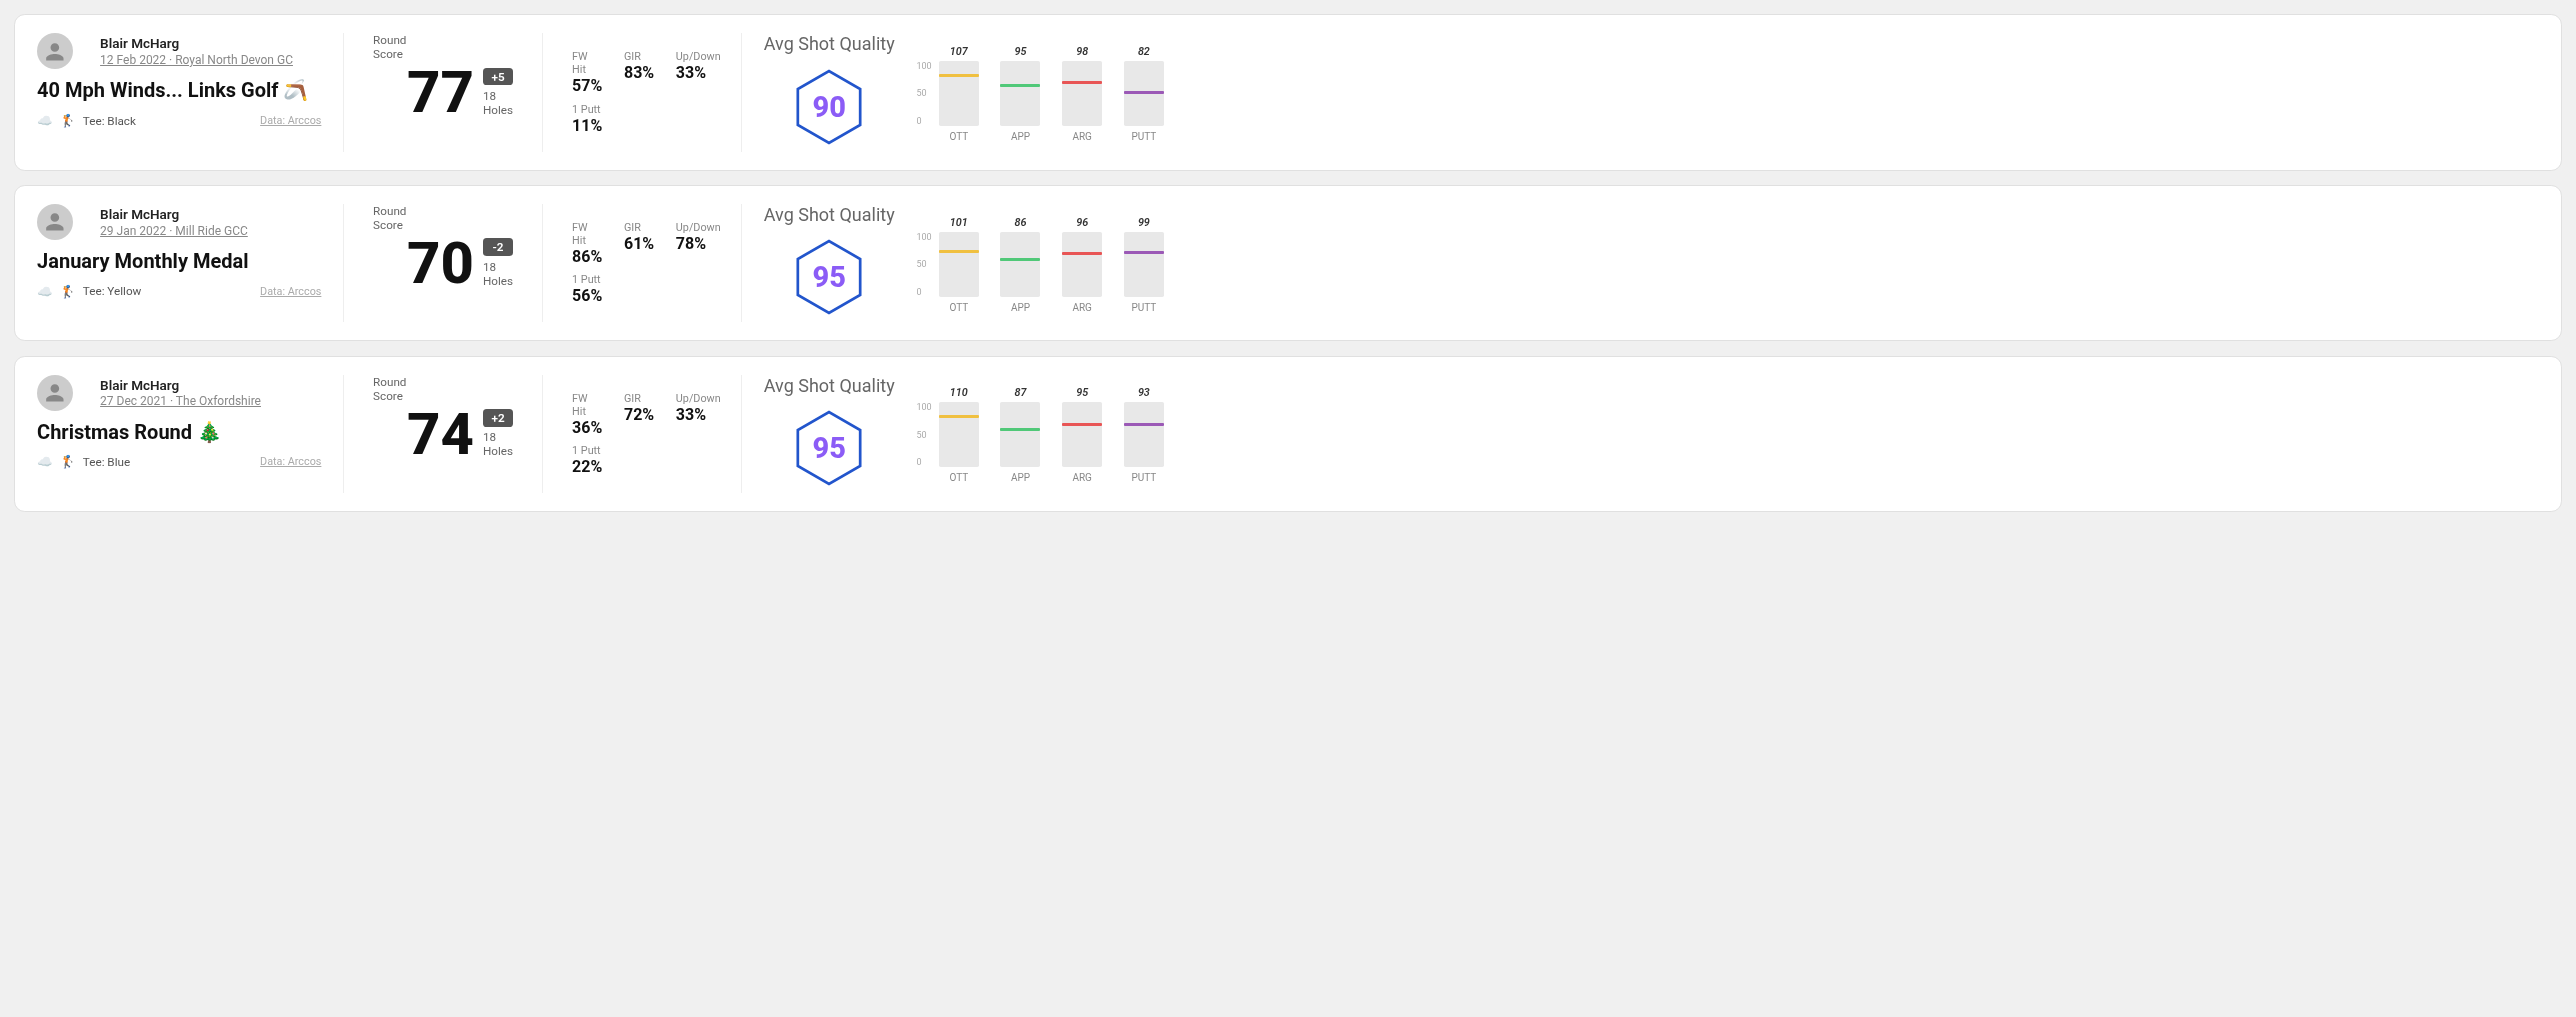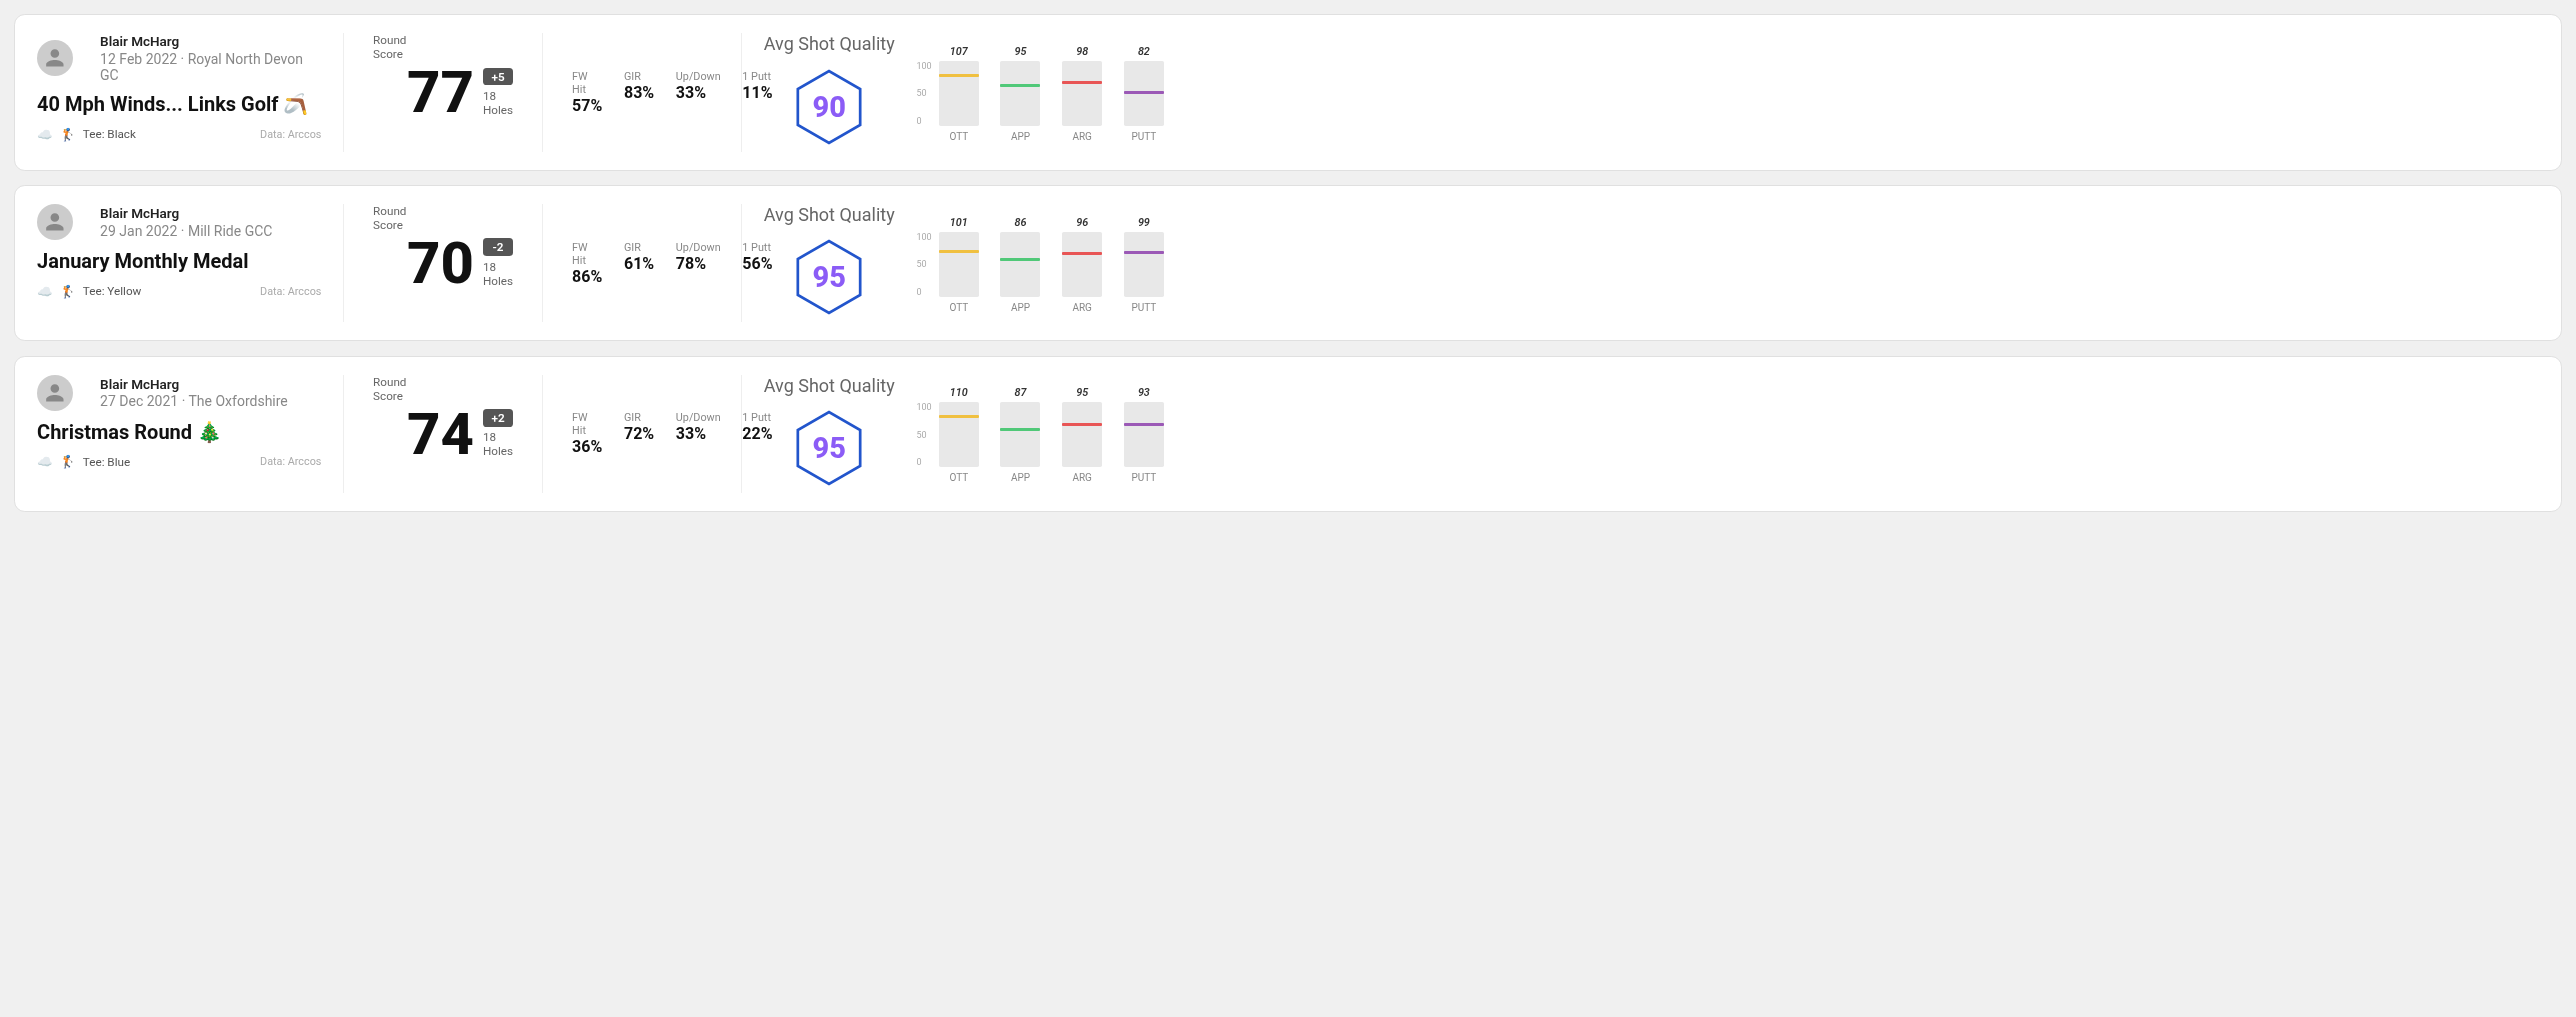--- a/index.html
+++ b/index.html
@@ -45,23 +45,24 @@
       width: 21.7px;
       height: 21.7px;
       fill: #888;
     }
     .user-name {
       font-weight: 600;
       font-size: 13.5px;
       color: #222;
     }
     .user-date {
-      font-size: 14px;
+      font-size: 12px;
       color: #888;
       margin-top: 1.8px;
+      text-decoration: underline;
     }
     .round-title {
       font-size: 20px;
       font-weight: 700;
       color: #111;
       margin: 7.2px 0 10.8px 0;
     }
     .bottom-row {
       display: flex;
       align-items: center;
@@ -75,20 +76,21 @@
       font-size: 11.7px;
       color: #555;
     }
     .tee-icon {
       font-size: 12.6px;
       color: #888;
     }
     .data-source {
       font-size: 10.8px;
       color: #aaa;
+      text-decoration: underline;
     }
     .middle-section {
       width: 199px;
       flex-shrink: 0;
       padding: 0 29px;
       border-right: 0.9px solid #eee;
       display: flex;
       flex-direction: row;
       justify-content: center;
     }
@@ -132,21 +134,21 @@
       width: 199px;
       flex-shrink: 0;
       padding: 0 29px;
       border-right: 0.9px solid #eee;
       display: flex;
       flex-direction: column;
       justify-content: center;
     }
     .stats-grid {
       display: grid;
-      grid-template-columns: 1fr 1fr 1fr 1fr;
+      grid-template-columns: 1fr 1fr 1fr;
       gap: 7.2px 21.7px;
     }
     .stat-item {}
     .stat-label {
       font-size: 10.8px;
       color: #888;
     }
     .stat-value {
       font-size: 16px;
       font-weight: 700;

